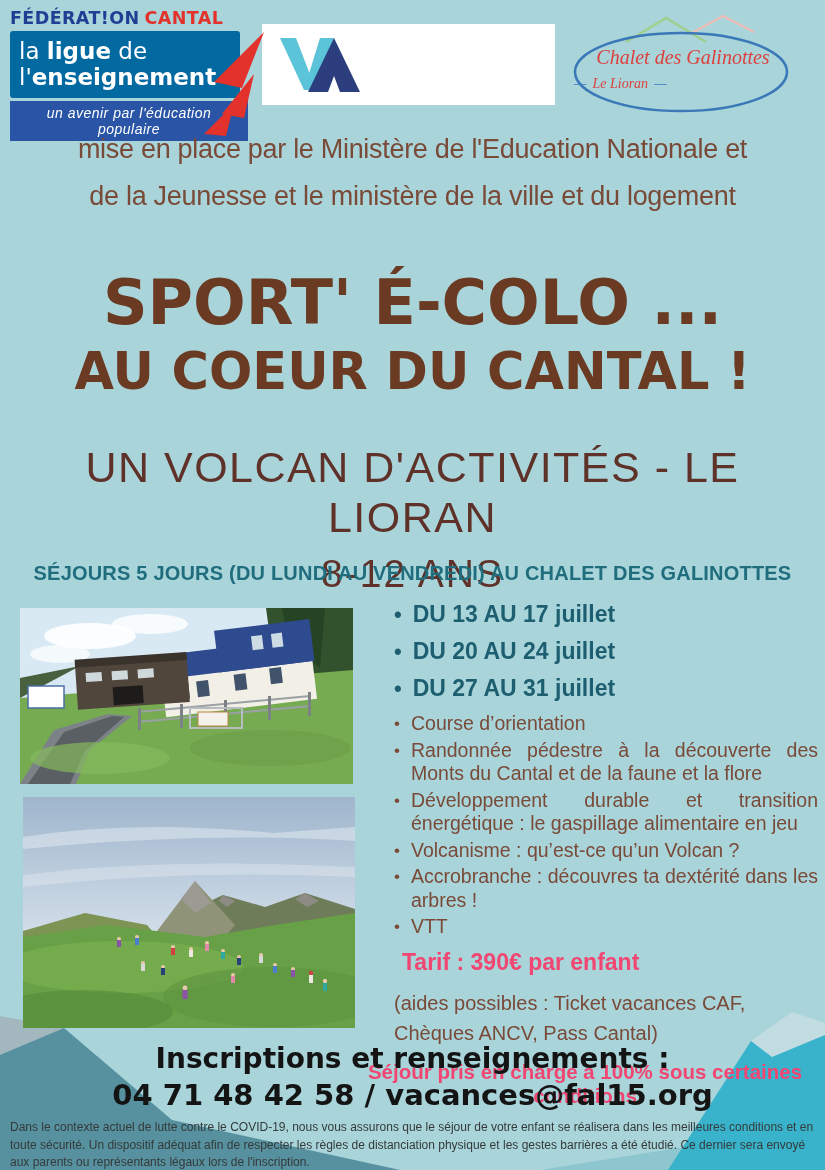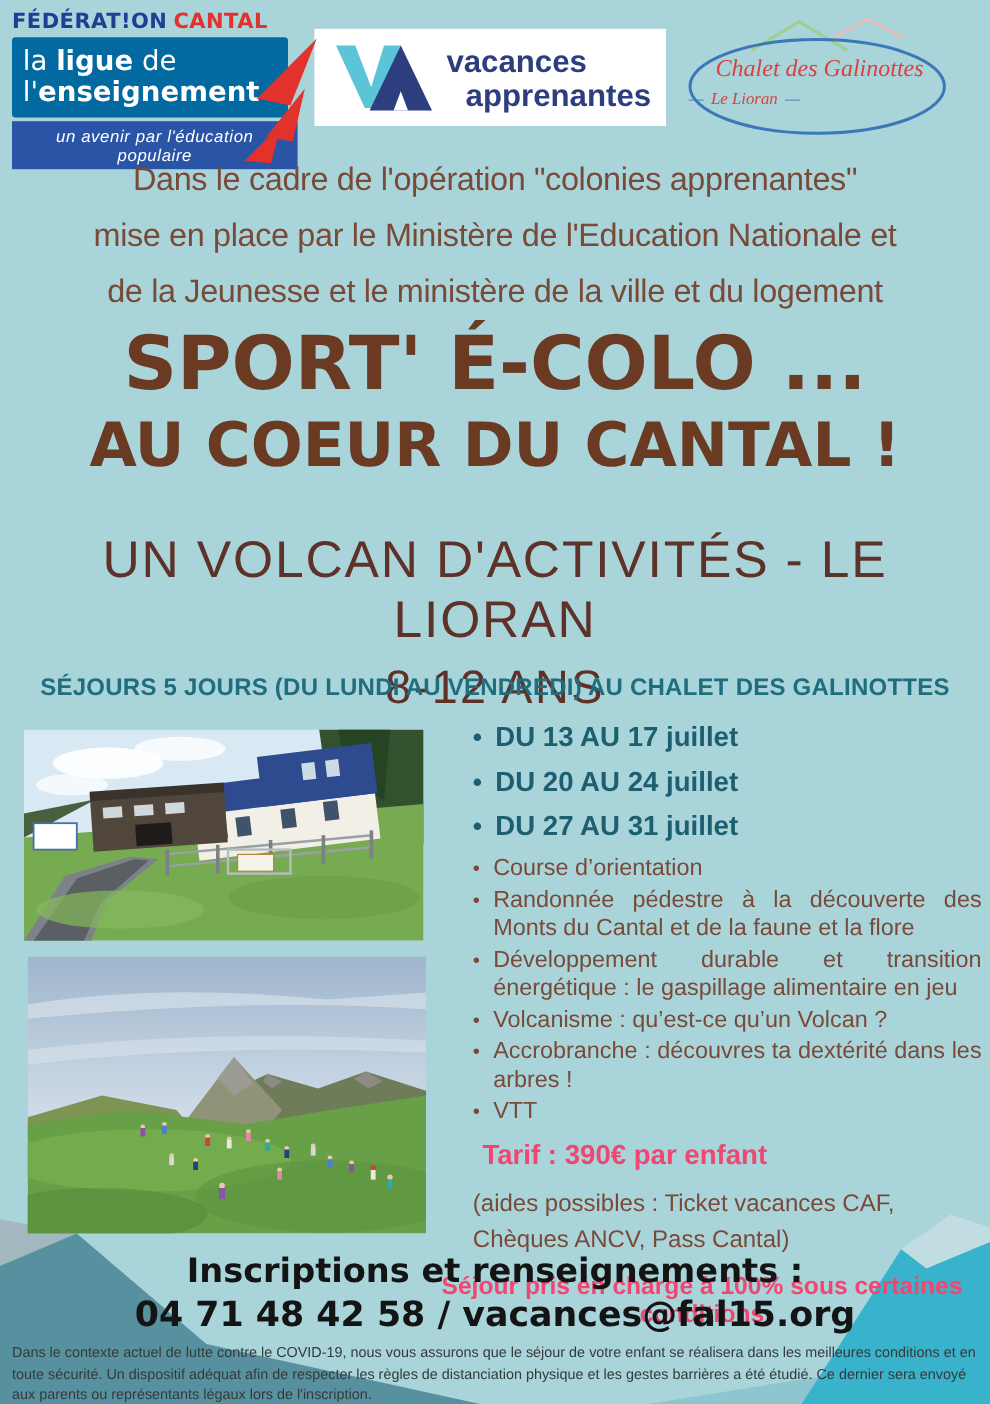--- a/index.html
+++ b/index.html
@@ -84,40 +84,35 @@
     <div class="tagline-bar">un avenir par l'éducation populaire</div>
   </div>
 
   <div class="va-logo">
     <svg width="86" height="62" viewBox="0 0 86 62" aria-hidden="true">
       <polygon points="4,4 20,4 40,56 28,56" fill="#5bc4d8"></polygon>
       <polygon points="28,56 40,56 58,4 44,4" fill="#5bc4d8"></polygon>
       <polygon points="32,58 58,4 84,58" fill="#2c3e7e"></polygon>
       <polygon points="52,58 58,42 64,58" fill="#ffffff"></polygon>
     </svg>
-    <div class="va-text">
-      <div class="l1">vacances</div>
-      <div class="l2">apprenantes</div>
-    </div>
   </div>
 
   <div class="chalet-logo">
     <svg width="230" height="108" viewBox="0 0 230 108" aria-hidden="true">
       <polyline points="58,32 98,8 138,32" fill="none" stroke="#9fcf8e" stroke-width="2.5"></polyline>
       <polyline points="122,24 155,6 186,22" fill="none" stroke="#f0bcb6" stroke-width="2"></polyline>
       <ellipse cx="113" cy="62" rx="106" ry="39" fill="none" stroke="#3a78b8" stroke-width="2.5"></ellipse>
     </svg>
     <div class="chalet-title">Chalet des Galinottes</div>
     <div class="chalet-sub">
       <span class="dash">—</span><span>Le Lioran</span><span class="dash">—</span>
     </div>
   </div>
 
   <div class="intro">
-    <div>Dans le cadre de l'opération "colonies apprenantes"</div>
     <div>mise en place par le Ministère de l'Education Nationale et</div>
     <div>de la Jeunesse et le ministère de la ville et du logement</div>
   </div>
 
   <div class="title">
     <div class="t1">SPORT' É-COLO ...</div>
     <div class="t2">AU COEUR DU CANTAL !</div>
   </div>
 
   <div class="subtitle">

